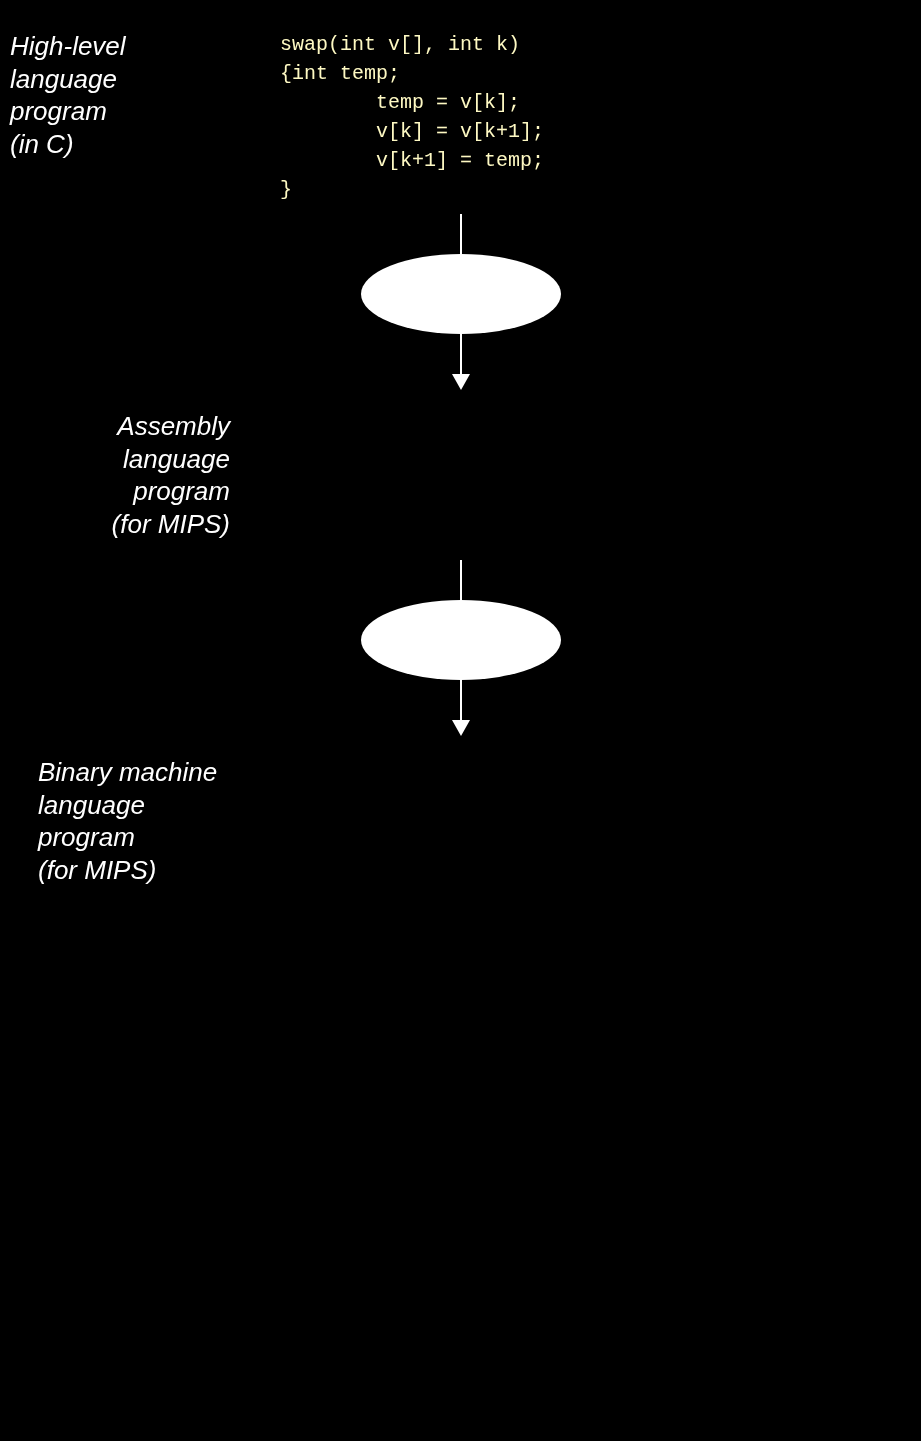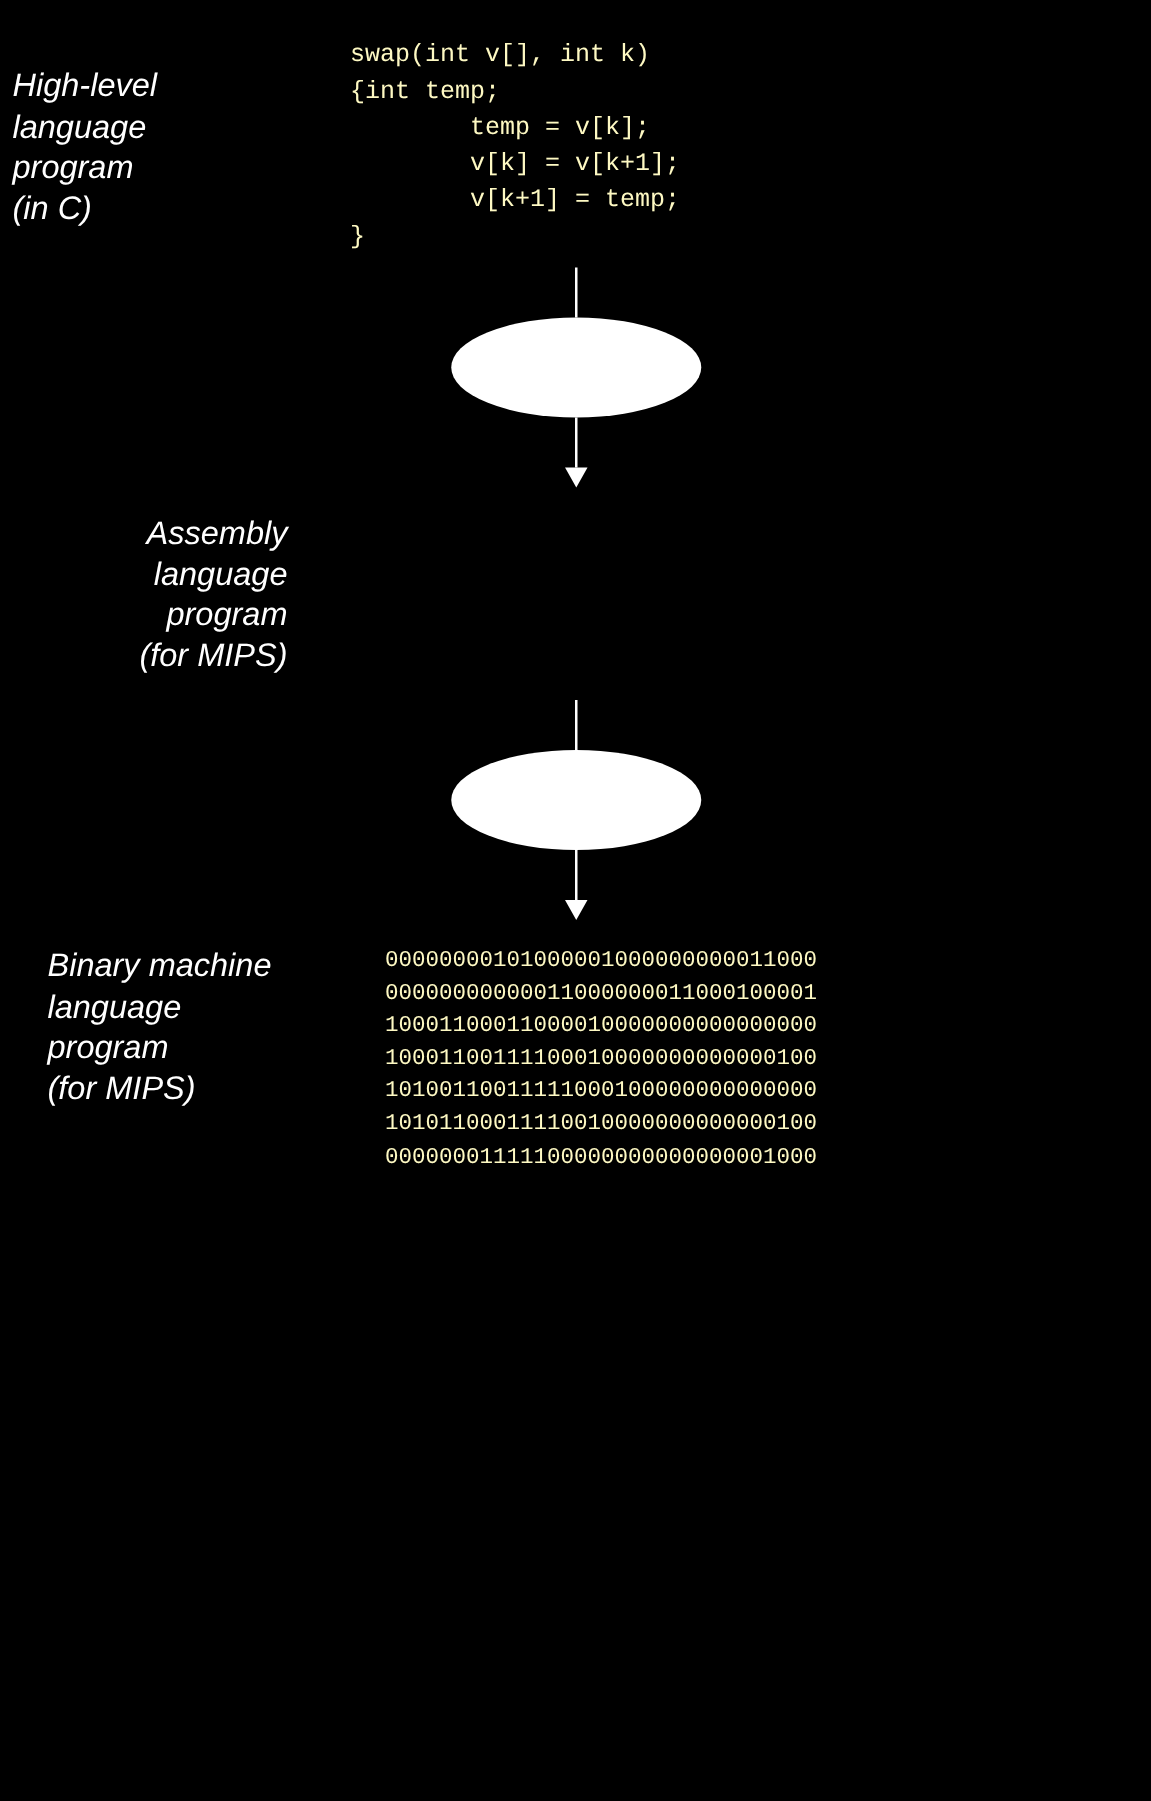--- a/index.html
+++ b/index.html
@@ -51,21 +51,20 @@
       font-size: 20px;
       line-height: 1.45;
       color: #fef9c3;
       white-space: pre;
       margin-left: 40px;
     }
 
     
     .section-highlevel {
       padding-top: 10px;
-      align-items: center;
     }
 
     
     .section-assembly {
       padding-top: 10px;
     }
 
     
     .section-binary {
       padding-top: 10px;
@@ -123,24 +122,15 @@
     <div style="width: 0; height: 0; border-left: 9px solid transparent; border-right: 9px solid transparent; border-top: 16px solid #fff;"></div>
   </div>
 
   <div class="section section-binary" style="margin-top: 10px; padding-left: 28px;">
     <div class="label-col">
       <div class="label-text" style="white-space: pre-line;">Binary machine
 language
 program
 (for MIPS)</div>
     </div>
-    <div class="content-col">
-      <div class="code-block" style="font-size: 18px; letter-spacing: 0;">00000000101000001000000000011000
-00000000000011000000011000100001
-10001100011000010000000000000000
-10001100111100010000000000000100
-10100110011111000100000000000000
-10101100011110010000000000000100
-00000001111100000000000000001000</div>
-    </div>
   </div>
 
 </div>
 
 </body></html>

